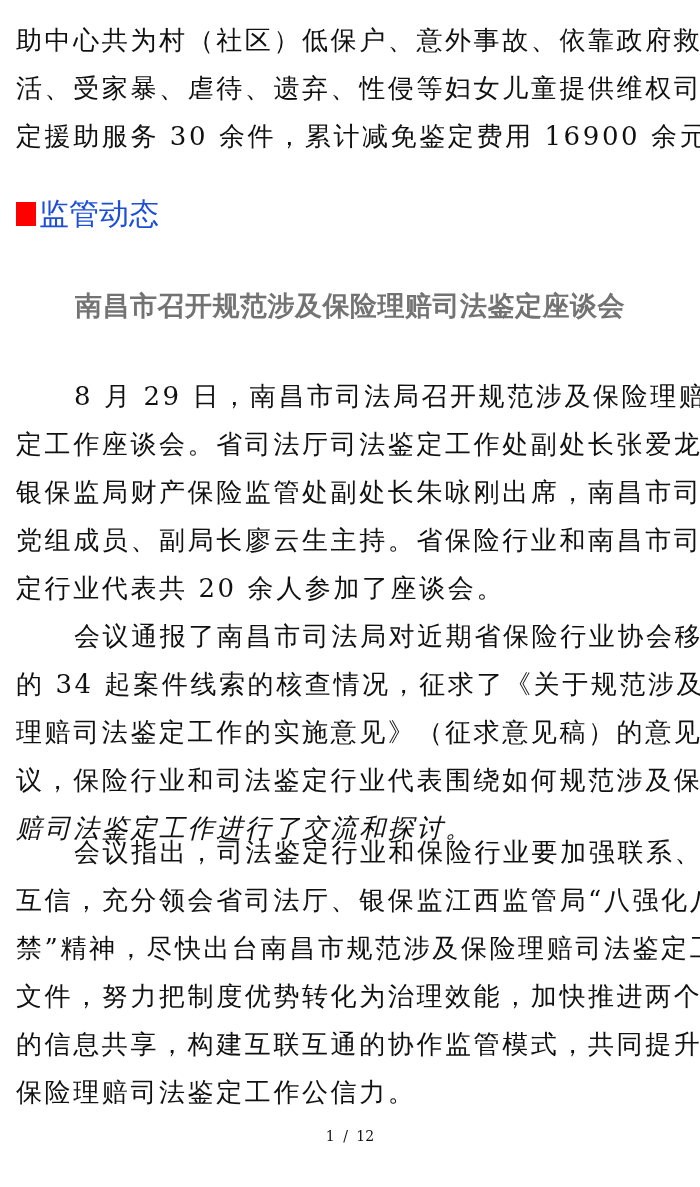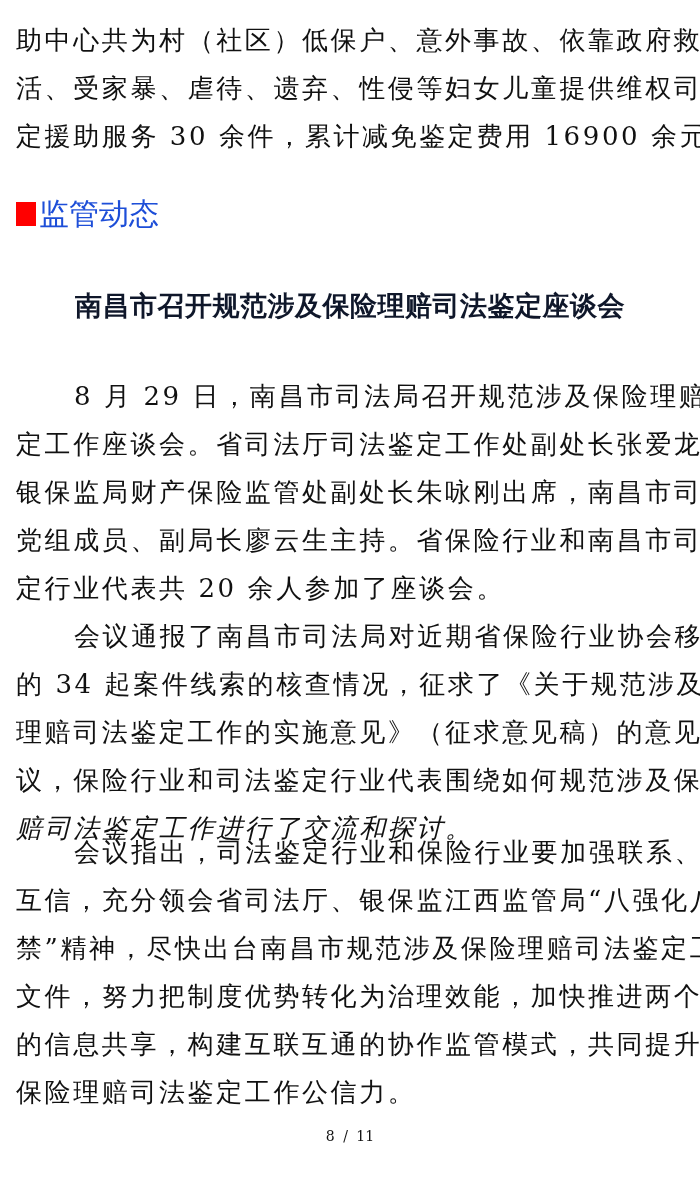--- a/index.html
+++ b/index.html
@@ -51,21 +51,21 @@
     .article-title {
       position: absolute;
       left: 0;
       top: 284px;
       width: 700px;
       text-align: center;
       font-family: "DejaVu Sans", "Liberation Sans", sans-serif;
       font-weight: bold;
       font-size: 27px;
       line-height: 44px;
-      color: #0f172a;
+      color: #737373;
       letter-spacing: 0.5px;
     }
     .page-number {
       position: absolute;
       left: 0;
       top: 1128px;
       width: 700px;
       text-align: center;
       font-family: "DejaVu Serif", "Liberation Serif", serif;
       font-size: 14px;
@@ -107,13 +107,13 @@
 
 <div>
   <div class="line" style="top:828px; left:74px; width:612px;">会议指出，司法鉴定行业和保险行业要加强联系、增进</div>
   <div class="line" style="top:876px;">互信，充分领会省司法厅、银保监江西监管局“八强化八严</div>
   <div class="line" style="top:924px;">禁”精神，尽快出台南昌市规范涉及保险理赔司法鉴定工作</div>
   <div class="line" style="top:972px;">文件，努力把制度优势转化为治理效能，加快推进两个行业</div>
   <div class="line" style="top:1020px;">的信息共享，构建互联互通的协作监管模式，共同提升涉及</div>
   <div class="line last" style="top:1068px;">保险理赔司法鉴定工作公信力。</div>
 </div>
 
-<div class="page-number">8 / 11</div>
+<div class="page-number">1 / 12</div>
 
 </body></html>

